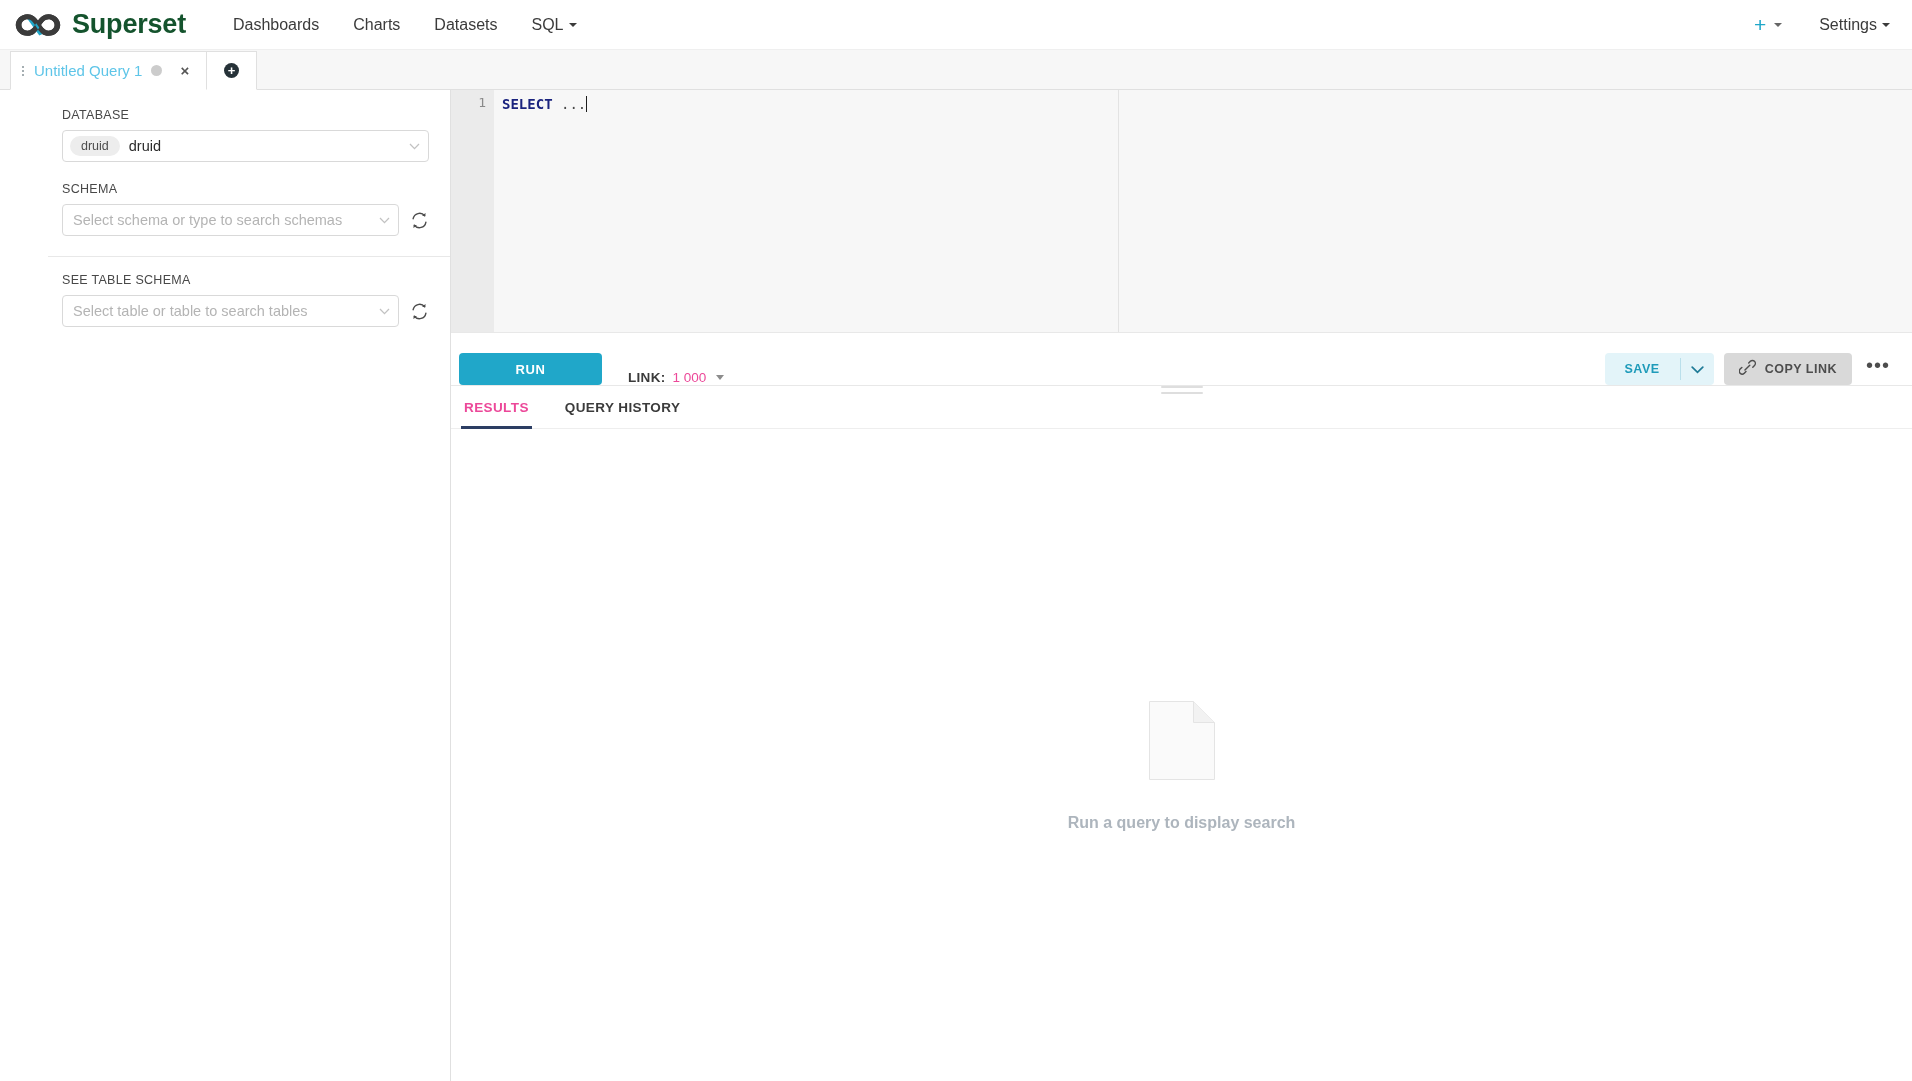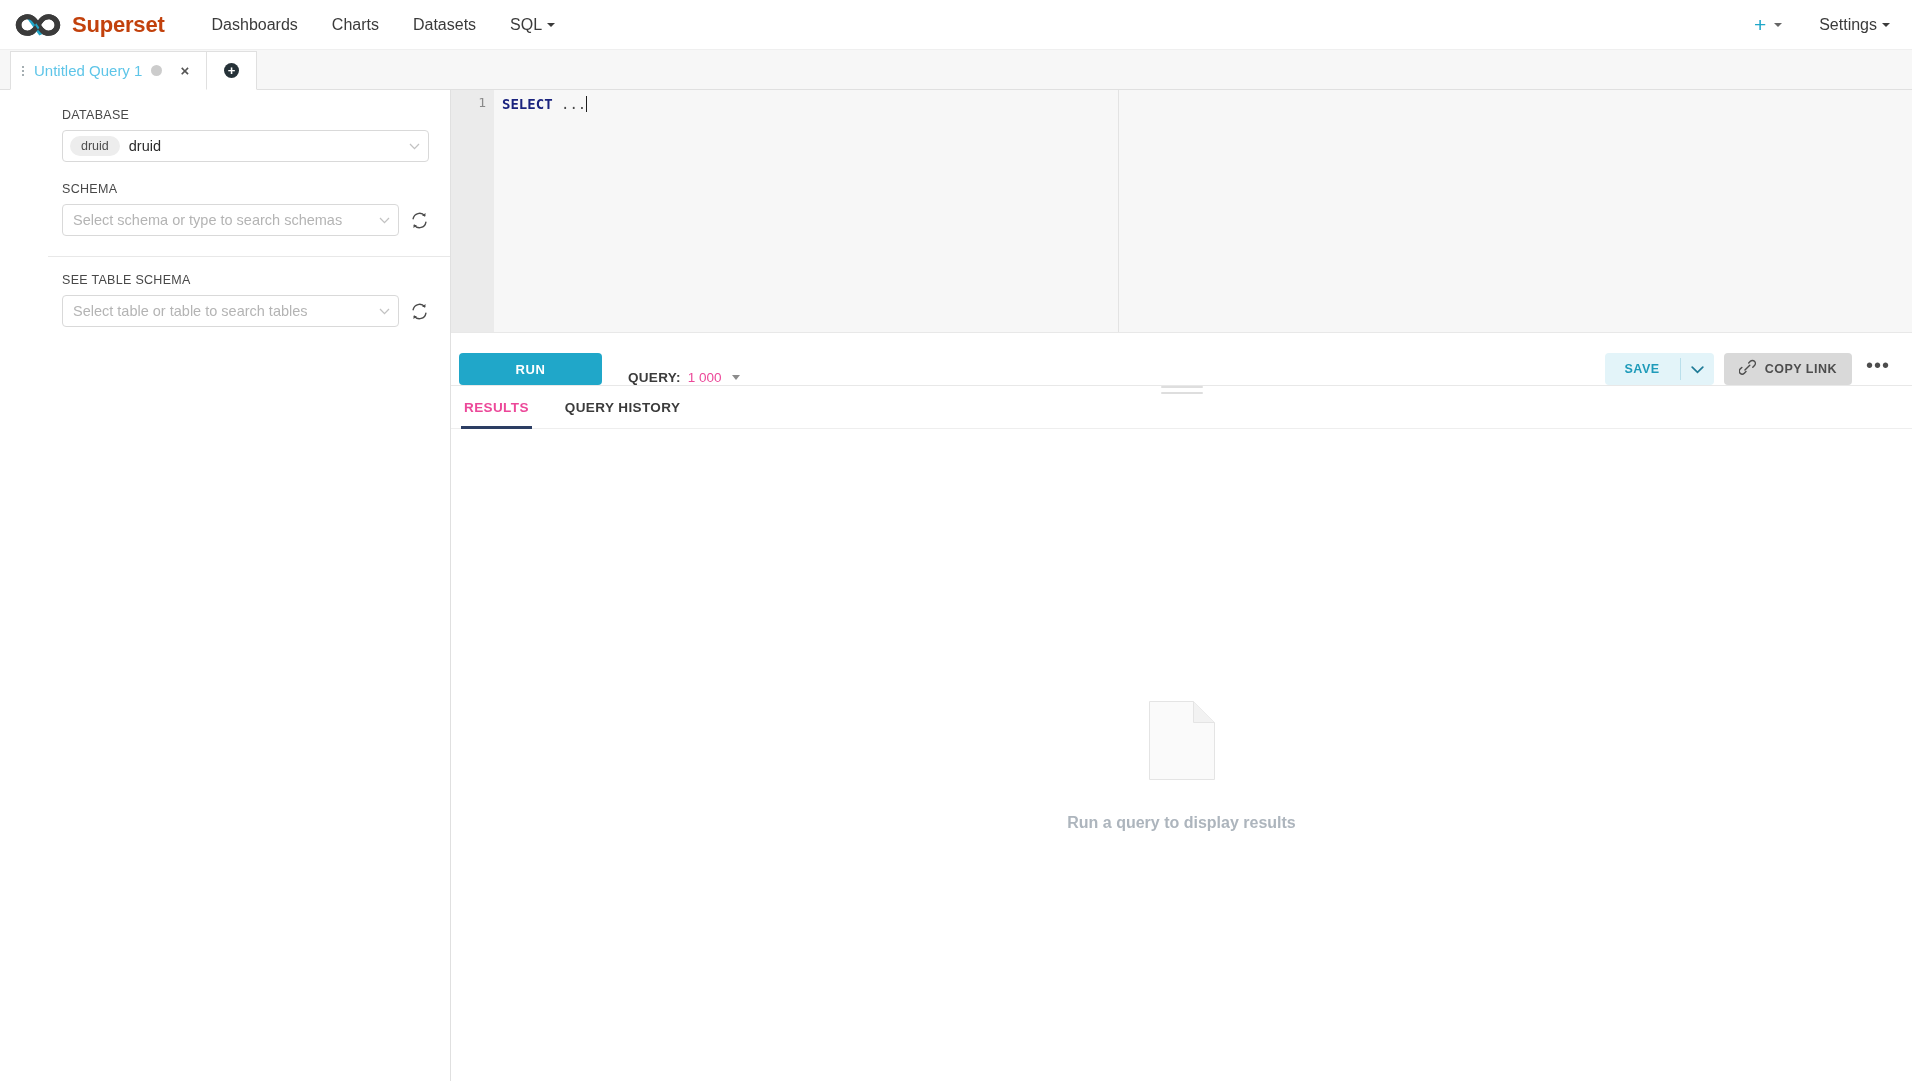--- a/index.html
+++ b/index.html
@@ -24,23 +24,23 @@
   }
   .brand {
     display: flex;
     align-items: center;
     gap: 8px;
     margin-right: 30px;
     cursor: pointer;
   }
   .brand-logo { width: 52px; height: 30px; display: block; }
   .brand-name {
-    font-size: 22px;
-    font-weight: bold;
-    color: #c2410c;
+    font-size: 27px;
+    font-weight: bold;
+    color: #14532d;
     letter-spacing: -0.2px;
   }
   .nav-links { display: flex; align-items: center; gap: 0px; }
   .nav-link {
     font-size: 16px;
     color: #3b3b3b;
     padding: 8px 17px;
     cursor: pointer;
     white-space: nowrap;
   }
@@ -580,21 +580,21 @@
       <div class="code-area">
         <div class="print-margin"></div>
         <div class="code-line"><span class="tok-kw">SELECT</span><span class="tok-op"> ...</span><span class="caret-bar"></span></div>
       </div>
     </div>
 
     <div class="toolbar">
       <button class="run-btn">RUN</button>
 
       <div class="limit-box">
-        <span class="limit-label">QUERY:</span>
+        <span class="limit-label">LINK:</span>
         <span class="limit-value">1 000</span>
         <span class="limit-caret"></span>
       </div>
 
       <div class="toolbar-right">
         <div class="save-group">
           <button class="save-btn">SAVE</button>
           <span class="save-split"></span>
           <button class="save-caret-btn">
             <span>
@@ -628,17 +628,17 @@
       <div class="rtab"><span>QUERY HISTORY</span></div>
     </div>
 
     <div class="results-body">
       <span class="empty-doc">
         <svg width="66" height="79" viewBox="0 0 66 79">
           <path d="M0.5 0.5 H44.5 L65.5 21.5 V78.5 H0.5 Z" fill="#fafafa" stroke="#e4e4e4" stroke-width="1"></path>
           <path d="M44.5 0.5 V21.5 H65.5" fill="#f2f2f2" stroke="#e4e4e4" stroke-width="1"></path>
         </svg>
       </span>
-      <div class="empty-text">Run a query to display results</div>
+      <div class="empty-text">Run a query to display search</div>
     </div>
 
   </div>
 </div>
 
 </body></html>

